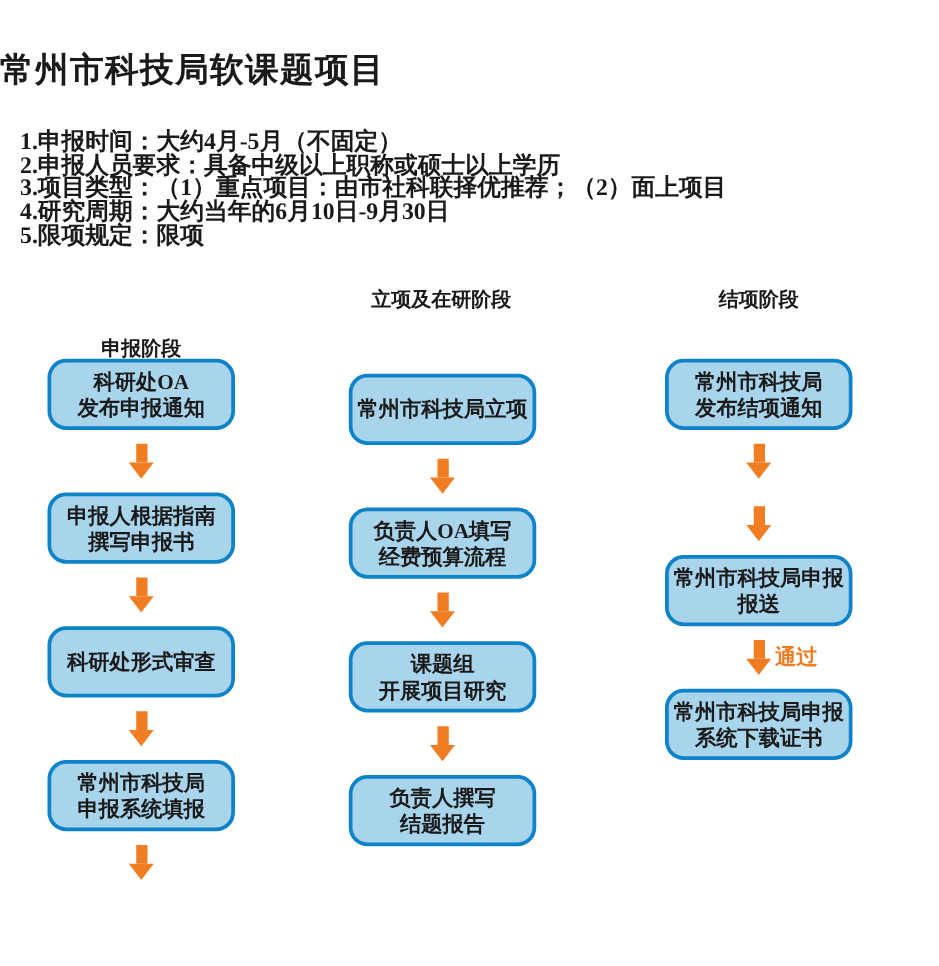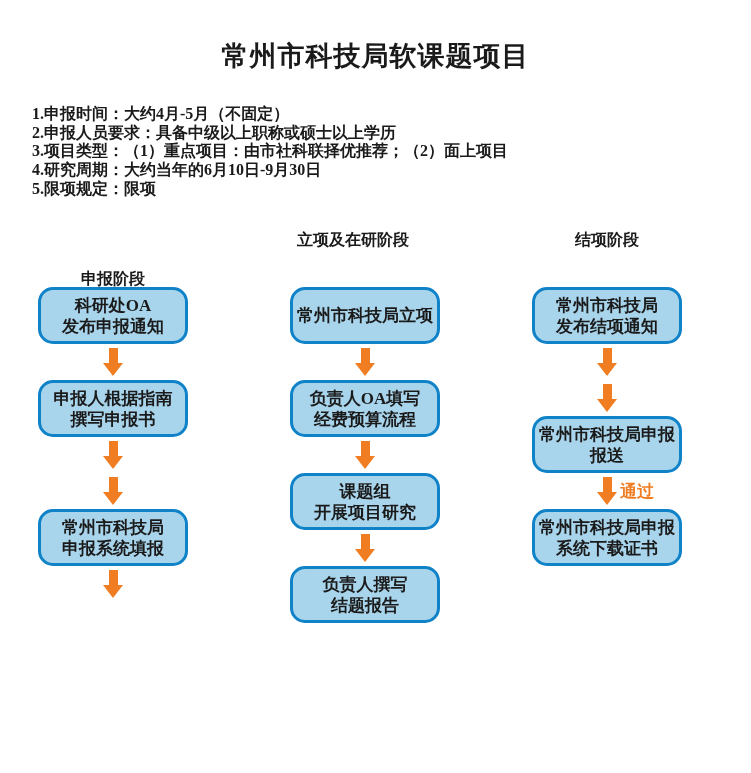--- a/index.html
+++ b/index.html
@@ -19,31 +19,31 @@
     width: 751px;
     height: 773px;
     background: #ffffff;
     overflow: hidden;
   }
   .title {
     position: absolute;
     top: 38px;
     left: 0;
     width: 100%;
-    text-align: center;
+    text-align: left;
     font-size: 27px;
     font-weight: bold;
     letter-spacing: 1px;
   }
   .notes {
     position: absolute;
     top: 105px;
-    left: 32px;
+    left: 16px;
     width: 700px;
-    font-size: 16px;
+    font-size: 19px;
     font-weight: bold;
     line-height: 18.7px;
     white-space: nowrap;
   }
   .note-line { display: block; }
   .col-header {
     position: absolute;
     top: 230px;
     width: 150px;
     text-align: center;
@@ -52,41 +52,41 @@
   }
   .hdr-1 { left: 38px; margin-top: 39px; }
   .hdr-2 { left: 278px; }
   .hdr-3 { left: 532px; }
   .col {
     position: absolute;
     top: 287px;
     width: 150px;
   }
   .col-1 { left: 38px; }
-  .col-2 { left: 290px; }
+  .col-2 { left: 279px; margin-top: 12px; }
   .col-3 { left: 532px; }
   .box {
     width: 150px;
     height: 57px;
     background: var(--box-fill);
     border: 3px solid var(--box-border);
     border-radius: 15px;
     display: flex;
     flex-direction: column;
     align-items: center;
     justify-content: center;
     text-align: center;
     font-size: 17px;
     font-weight: bold;
     line-height: 21px;
   }
   .ln { display: block; }
   .arrow-slot {
     position: relative;
-    height: 36px;
+    height: 50px;
     display: flex;
     align-items: center;
     justify-content: center;
   }
   .arrow {
     display: flex;
     flex-direction: column;
     align-items: center;
   }
   .arrow .shaft {
@@ -145,20 +145,24 @@
     <div class="box">
       <span class="ln">申报人根据指南</span>
       <span class="ln">撰写申报书</span>
     </div>
     <div class="arrow-slot">
       <div class="arrow">
           <div class="shaft"></div>
           <div class="head"></div>
         </div>
     </div>
+    <div class="box">
+      <span class="ln">科研处形式审查</span>
+      <span class="ln"></span>
+    </div>
     <div class="arrow-slot">
       <div class="arrow">
           <div class="shaft"></div>
           <div class="head"></div>
         </div>
     </div>
     <div class="box">
       <span class="ln">常州市科技局</span>
       <span class="ln">申报系统填报</span>
     </div>

